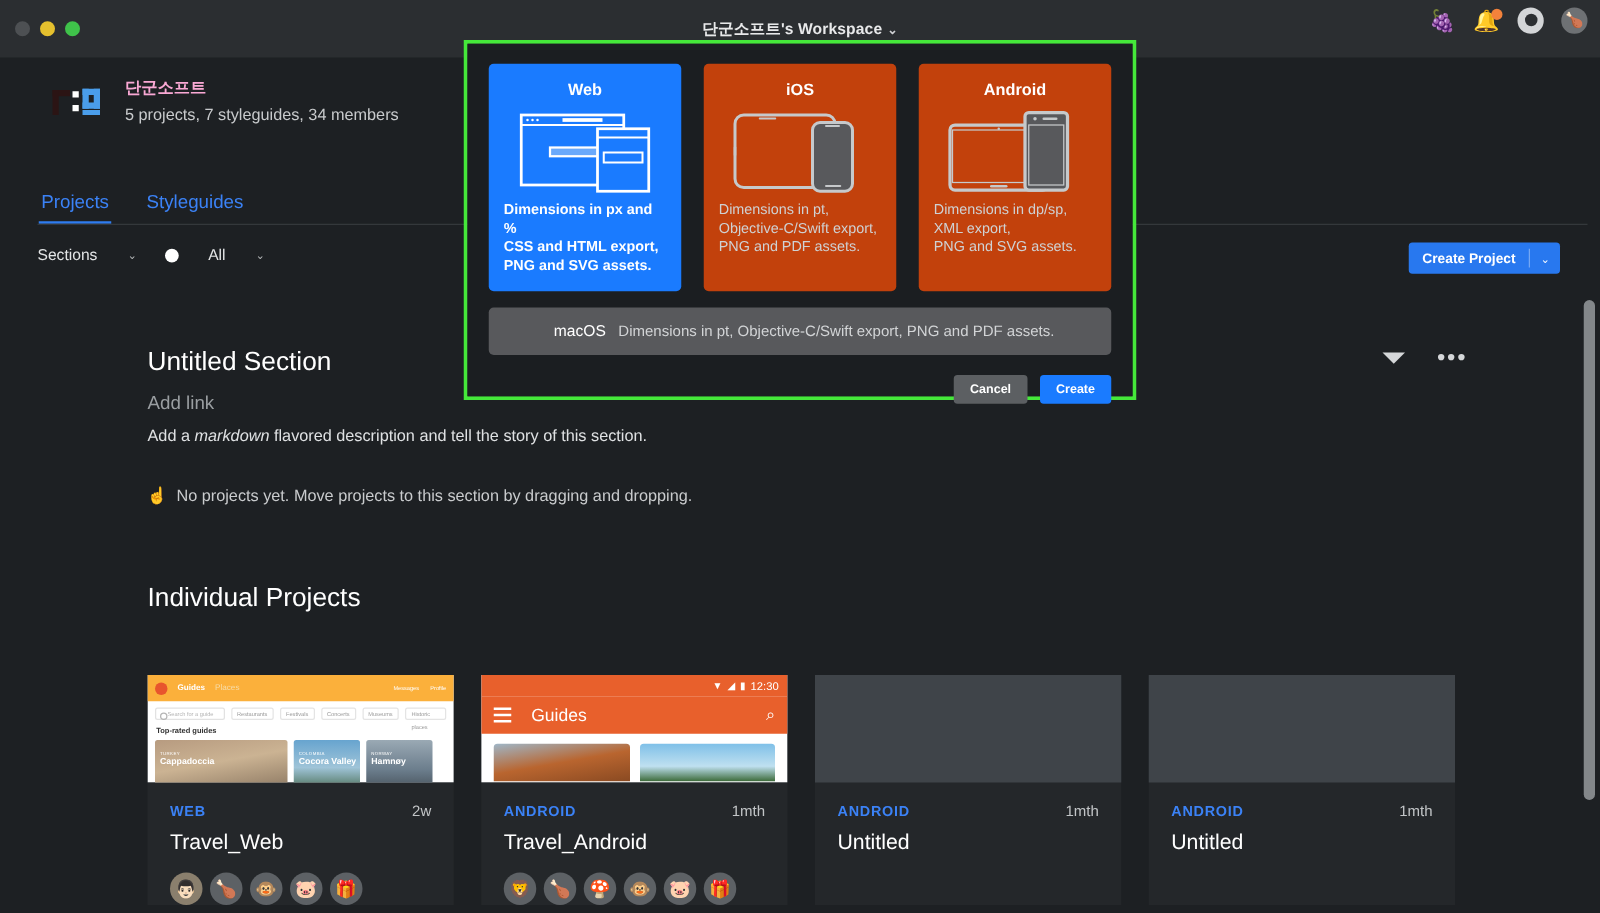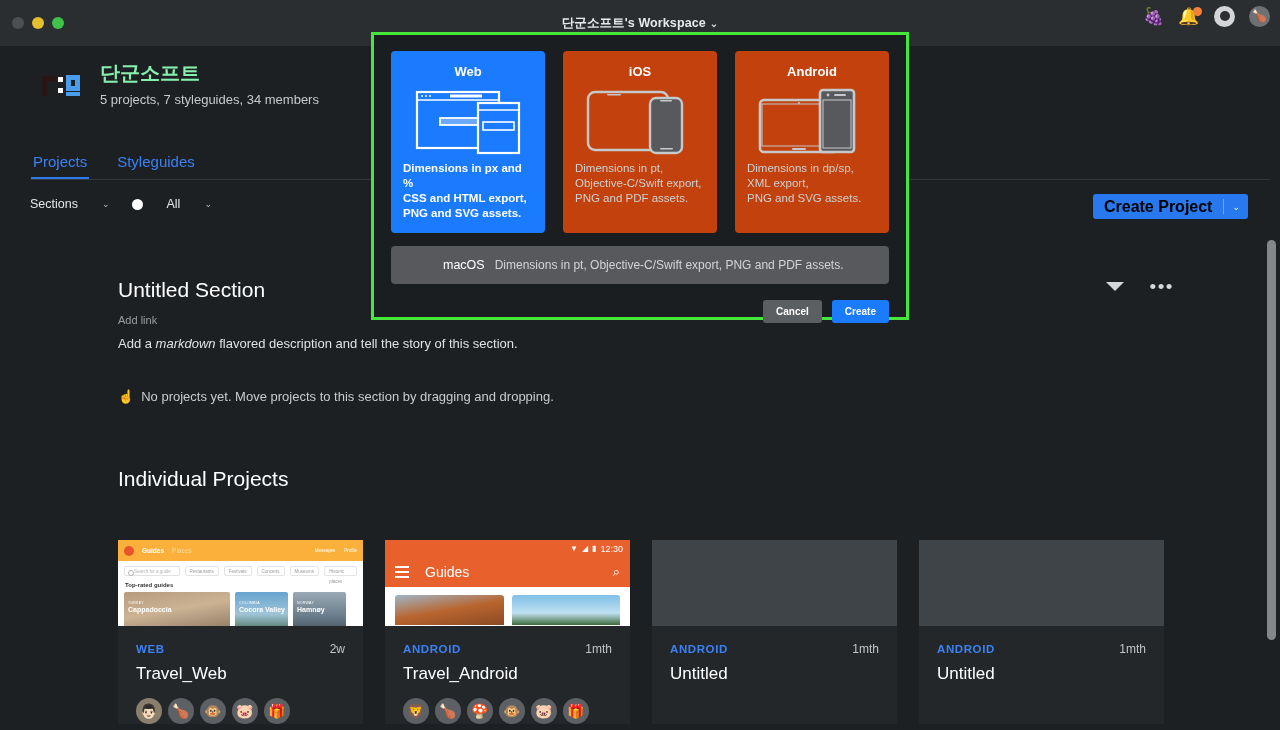--- a/index.html
+++ b/index.html
@@ -59,21 +59,21 @@
     transform: rotate(45deg); transform-origin: center;
     display: none;
   }
 
   
   .ws-header {
     position: absolute; top: 60px; left: 40px;
     display: flex; align-items: center; gap: 18px;
   }
   .ws-logo { width: 42px; height: 40px; }
-  .ws-name { font-size: 20px; font-weight: 700; color: #86efac; }
+  .ws-name { font-size: 13px; font-weight: 700; color: #f9a8d4; }
   .ws-meta { font-size: 13px; color: #c8cacc; margin-top: 5px; }
 
   
   .tabs {
     position: absolute; top: 145px; left: 30px; right: 0;
     display: flex; align-items: flex-end; gap: 26px;
     height: 34px; padding-left: 1px;
   }
   .tab {
     font-size: 15px; color: #3b82f6; padding: 0 2px 9px 2px;
@@ -105,32 +105,32 @@
   }
 
   .create-wrap {
     position: absolute; top: 194px; right: 32px;
     display: flex; align-items: stretch; height: 25px;
     background: #2878ef; border-radius: 3px; overflow: hidden;
     cursor: pointer;
   }
   .create-main {
     padding: 0 11px; display: flex; align-items: center;
-    font-size: 16px; font-weight: 700; color: #000000;
+    font-size: 11px; font-weight: 700; color: #ffffff;
   }
   .create-div { width: 1px; background: rgba(255,255,255,.35); margin: 5px 0; }
   .create-caret {
     padding: 0 8px; display: flex; align-items: center;
     font-size: 9px; color: #fff;
   }
 
   
   .section-head { position: absolute; top: 278px; left: 118px; }
   .section-title { font-size: 21px; color: #ffffff; font-weight: 400; }
-  .add-link { font-size: 11px; color: #9a9ea1; margin-top: 12px; cursor: pointer; }
+  .add-link { font-size: 15px; color: #9a9ea1; margin-top: 12px; cursor: pointer; }
   .section-desc { font-size: 13px; color: #dfe1e3; margin-top: 10px; }
   .section-desc em { font-style: italic; }
   .empty-note {
     position: absolute; top: 389px; left: 118px;
     font-size: 13px; color: #c9cbcd;
     display: flex; align-items: center; gap: 7px;
   }
   .sec-ctrls {
     position: absolute; top: 281px; right: 106px;
     display: flex; align-items: center; gap: 26px;

